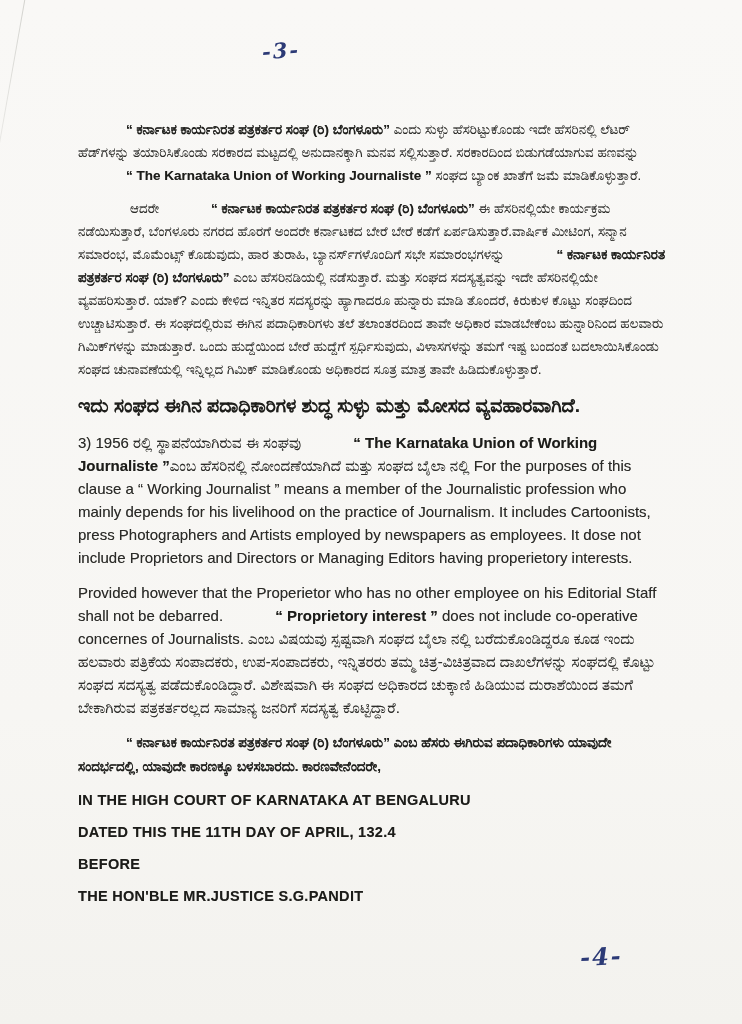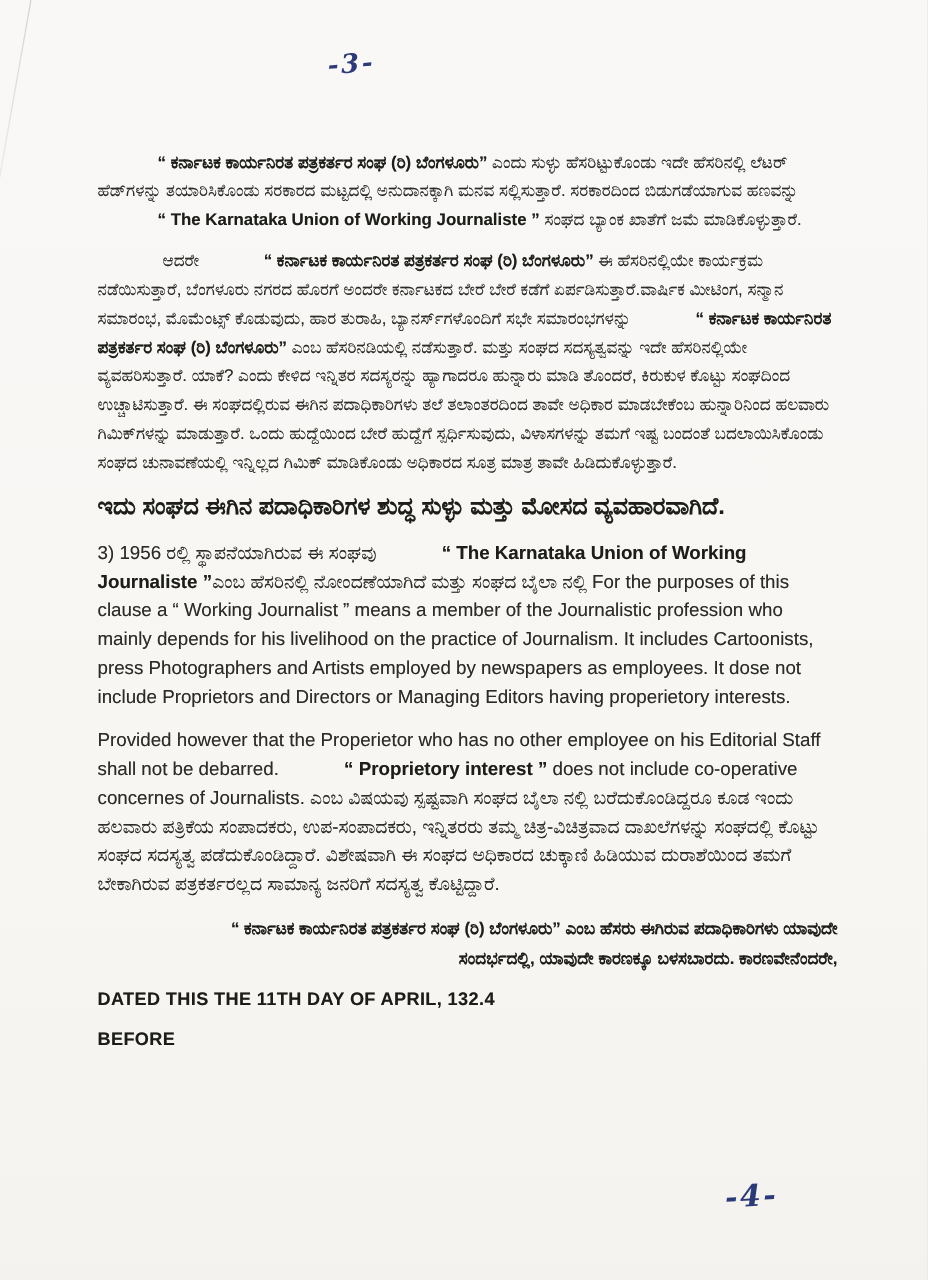--- a/index.html
+++ b/index.html
@@ -69,21 +69,21 @@
     margin-bottom: 12px !important;
   }
   .b { font-weight: bold; color: #1d1d1a; margin-left: 48px; }
   .heading {
     font-size: 19px;
     font-weight: bold;
     color: #1d1d1a;
     line-height: 26px;
     margin: 2px 0 12px 0;
   }
-  .bold-para { font-weight: bold; color: #1d1d1a; line-height: 24px; margin-bottom: 12px !important; text-align: right; }
+  .bold-para { font-weight: bold; color: #1d1d1a; line-height: 24px; margin-bottom: 12px !important; }
   .court-line {
     font-size: 14.5px;
     font-weight: bold;
     color: #1c1c19;
     letter-spacing: 0.3px;
     line-height: 18px;
     margin-bottom: 14px !important;
   }
 </style>
 </head>
@@ -102,23 +102,25 @@
     <p class="kn indent"><span>ಆದರೇ </span><span class="b">“ ಕರ್ನಾಟಕ ಕಾರ್ಯನಿರತ ಪತ್ರಕರ್ತರ ಸಂಘ (ರಿ) ಬೆಂಗಳೂರು” </span><span>ಈ ಹೆಸರಿನಲ್ಲಿಯೇ ಕಾರ್ಯಕ್ರಮ ನಡೆಯಿಸುತ್ತಾರೆ, ಬೆಂಗಳೂರು ನಗರದ ಹೊರಗೆ ಅಂದರೇ ಕರ್ನಾಟಕದ ಬೇರೆ ಬೇರೆ ಕಡೆಗೆ ಏರ್ಪಡಿಸುತ್ತಾರೆ.ವಾರ್ಷಿಕ ಮೀಟಿಂಗ,  ಸನ್ಮಾನ ಸಮಾರಂಭ, ಮೊಮೆಂಟ್ಸ್ ಕೊಡುವುದು, ಹಾರ ತುರಾಹಿ, ಬ್ಯಾನರ್ಸ್‌ಗಳೊಂದಿಗೆ ಸಭೇ ಸಮಾರಂಭಗಳನ್ನು </span><span class="b">“ ಕರ್ನಾಟಕ ಕಾರ್ಯನಿರತ ಪತ್ರಕರ್ತರ ಸಂಘ (ರಿ) ಬೆಂಗಳೂರು” </span><span> ಎಂಬ ಹೆಸರಿನಡಿಯಲ್ಲಿ ನಡೆಸುತ್ತಾರೆ. ಮತ್ತು ಸಂಘದ ಸದಸ್ಯತ್ವವನ್ನು ಇದೇ ಹೆಸರಿನಲ್ಲಿಯೇ ವ್ಯವಹರಿಸುತ್ತಾರೆ. ಯಾಕೆ? ಎಂದು ಕೇಳಿದ ಇನ್ನಿತರ ಸದಸ್ಯರನ್ನು ಹ್ಯಾಗಾದರೂ ಹುನ್ನಾರು ಮಾಡಿ ತೊಂದರೆ, ಕಿರುಕುಳ ಕೊಟ್ಟು ಸಂಘದಿಂದ ಉಚ್ಚಾಟಿಸುತ್ತಾರೆ. ಈ ಸಂಘದಲ್ಲಿರುವ ಈಗಿನ ಪದಾಧಿಕಾರಿಗಳು ತಲೆ ತಲಾಂತರದಿಂದ ತಾವೇ ಅಧಿಕಾರ ಮಾಡಬೇಕೆಂಬ ಹುನ್ನಾರಿನಿಂದ ಹಲವಾರು ಗಿಮಿಕ್‌ಗಳನ್ನು ಮಾಡುತ್ತಾರೆ. ಒಂದು ಹುದ್ದೆಯಿಂದ ಬೇರೆ ಹುದ್ದೆಗೆ ಸ್ಪರ್ಧಿಸುವುದು, ವಿಳಾಸಗಳನ್ನು ತಮಗೆ ಇಷ್ಟ ಬಂದಂತೆ ಬದಲಾಯಿಸಿಕೊಂಡು ಸಂಘದ ಚುನಾವಣೆಯಲ್ಲಿ ಇನ್ನಿಲ್ಲದ ಗಿಮಿಕ್ ಮಾಡಿಕೊಂಡು ಅಧಿಕಾರದ ಸೂತ್ರ ಮಾತ್ರ ತಾವೇ ಹಿಡಿದುಕೊಳ್ಳುತ್ತಾರೆ.</span></p>
 
     <h2 class="heading">ಇದು ಸಂಘದ ಈಗಿನ ಪದಾಧಿಕಾರಿಗಳ ಶುದ್ಧ ಸುಳ್ಳು ಮತ್ತು ಮೋಸದ ವ್ಯವಹಾರವಾಗಿದೆ.</h2>
 
     <p class="mixed"><span>3) 1956 ರಲ್ಲಿ ಸ್ಥಾಪನೆಯಾಗಿರುವ ಈ ಸಂಘವು </span><span class="b">“ The Karnataka Union of Working Journaliste ”</span><span>ಎಂಬ ಹೆಸರಿನಲ್ಲಿ ನೋಂದಣೆಯಾಗಿದೆ ಮತ್ತು ಸಂಘದ ಬೈಲಾ ನಲ್ಲಿ For the purposes of this clause a “ Working Journalist ” means a member of the Journalistic profession who mainly depends for his livelihood on the practice of Journalism.  It includes Cartoonists, press Photographers and Artists employed by newspapers as employees. It dose not include Proprietors and Directors or Managing Editors having properietory  interests.</span></p>
 
     <p class="mixed"><span>Provided however that the Properietor who has no other employee on his Editorial Staff shall not be debarred.  </span><span class="b">“ Proprietory interest ” </span><span>does not include co-operative concernes of Journalists. ಎಂಬ ವಿಷಯವು ಸ್ಪಷ್ಟವಾಗಿ ಸಂಘದ ಬೈಲಾ ನಲ್ಲಿ ಬರೆದುಕೊಂಡಿದ್ದರೂ ಕೂಡ ಇಂದು ಹಲವಾರು ಪತ್ರಿಕೆಯ ಸಂಪಾದಕರು, ಉಪ-ಸಂಪಾದಕರು, ಇನ್ನಿತರರು ತಮ್ಮ ಚಿತ್ರ-ವಿಚಿತ್ರವಾದ ದಾಖಲೆಗಳನ್ನು ಸಂಘದಲ್ಲಿ ಕೊಟ್ಟು ಸಂಘದ ಸದಸ್ಯತ್ವ ಪಡೆದುಕೊಂಡಿದ್ದಾರೆ. ವಿಶೇಷವಾಗಿ ಈ ಸಂಘದ ಅಧಿಕಾರದ ಚುಕ್ಕಾಣಿ ಹಿಡಿಯುವ ದುರಾಶೆಯಿಂದ ತಮಗೆ ಬೇಕಾಗಿರುವ ಪತ್ರಕರ್ತರಲ್ಲದ ಸಾಮಾನ್ಯ ಜನರಿಗೆ ಸದಸ್ಯತ್ವ ಕೊಟ್ಟಿದ್ದಾರೆ.</span></p>
 
     <p class="kn bold-para"><span class="b">“ ಕರ್ನಾಟಕ ಕಾರ್ಯನಿರತ ಪತ್ರಕರ್ತರ ಸಂಘ (ರಿ) ಬೆಂಗಳೂರು” ಎಂಬ ಹೆಸರು ಈಗಿರುವ ಪದಾಧಿಕಾರಿಗಳು ಯಾವುದೇ ಸಂದರ್ಭದಲ್ಲಿ, ಯಾವುದೇ ಕಾರಣಕ್ಕೂ ಬಳಸಬಾರದು. ಕಾರಣವೇನೆಂದರೇ,</span></p>
 
+    <p class="court-line">IN THE HIGH COURT OF KARNATAKA AT BENGALURU</p>
 
     <p class="court-line">DATED THIS THE 11TH DAY OF APRIL, 132.4</p>
 
     <p class="court-line">BEFORE</p>
 
+    <p class="court-line">THE HON'BLE MR.JUSTICE S.G.PANDIT</p>
 
   </div>
 
   <div class="hw hw-bottom" style="color: rgb(44, 58, 118);">-4-</div>
 
 </div>
 
 </body></html>

